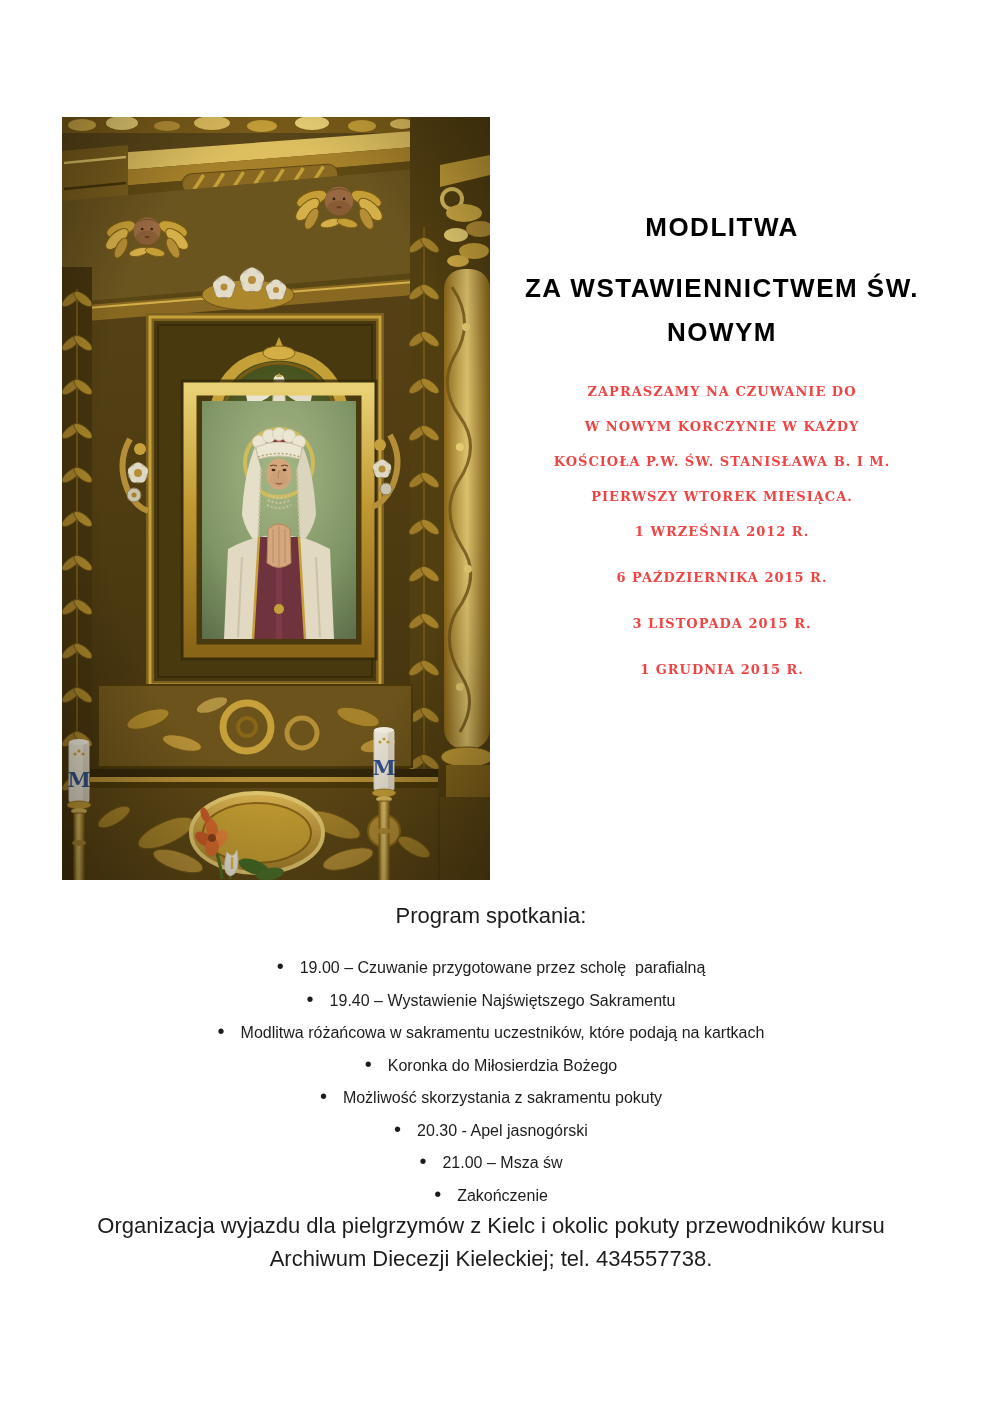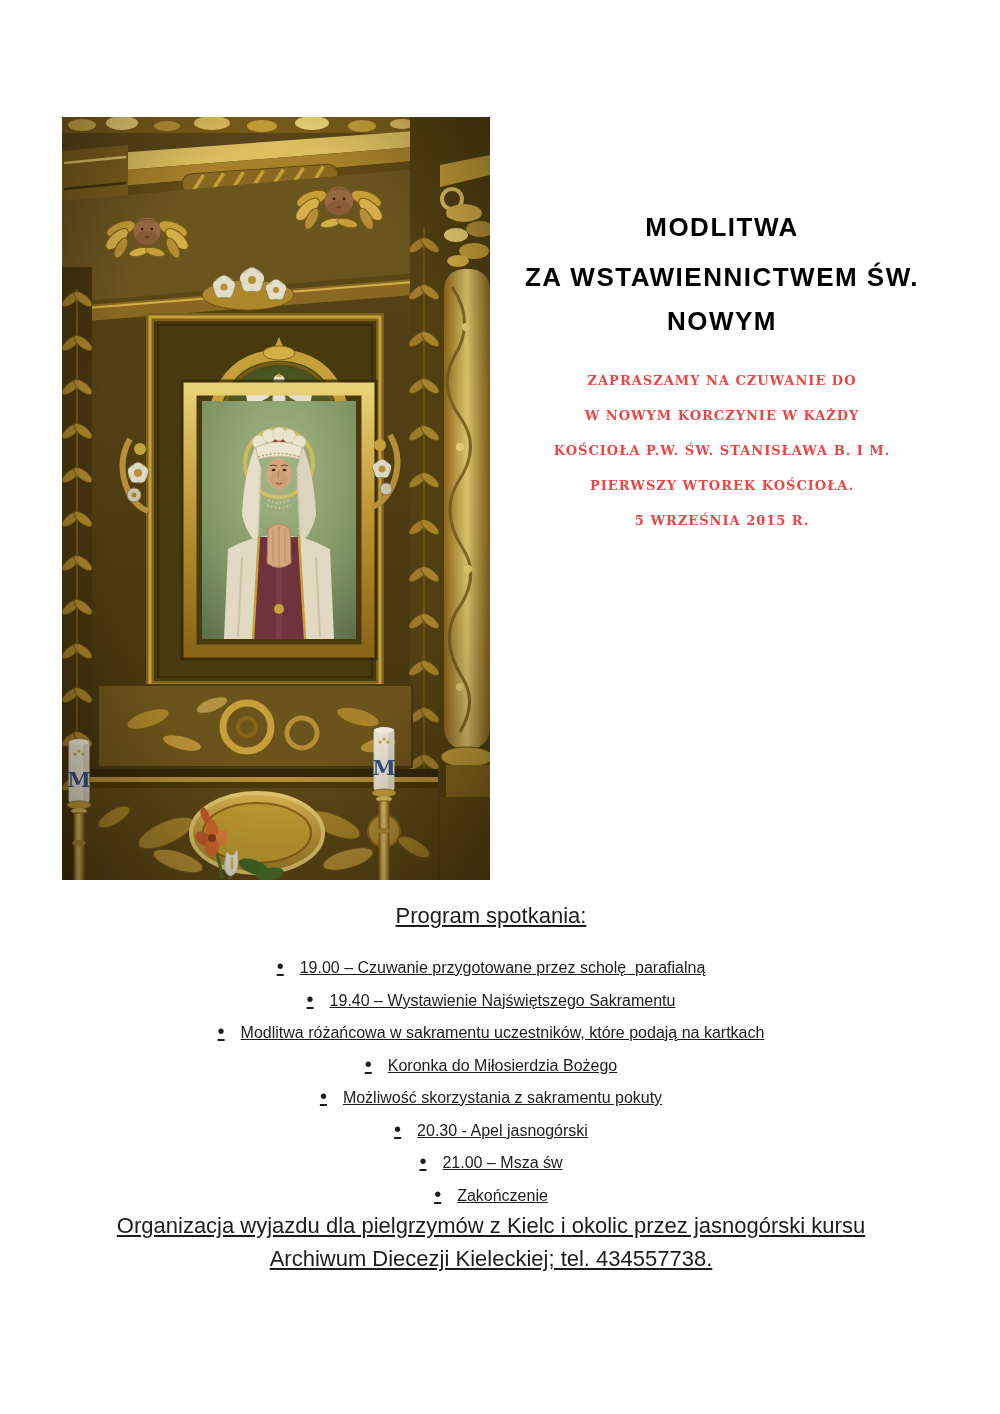--- a/index.html
+++ b/index.html
@@ -9,30 +9,30 @@
   }
   .photo { position:absolute; left:62px; top:117px; width:428px; height:763px; }
   .photo svg { display:block; }
 
   .right-col { position:absolute; left:492px; top:205px; width:460px; text-align:center; }
 
   .title-line {
     font-family:"Liberation Sans", sans-serif; font-weight:bold;
     font-size:26px; line-height:44px; color:#000; letter-spacing:1.5px; white-space:nowrap;
   }
-  .title-line:first-child { margin-bottom:6px; }
+  .title-line:first-child { margin-bottom:17px; }
 
   .red-para { margin-top:20px; }
   .red-line, .red-date {
     font-family:"DejaVu Serif", serif; font-weight:bold;
     font-size:13px; line-height:35px; color:#ef4444; letter-spacing:1px; white-space:nowrap;
   }
   .red-date { margin-top:11px; }
 
-  .program { position:absolute; left:0; top:902px; width:982px; text-align:center; color:#1c1c1c;text-decoration:underline; }
+  .program { position:absolute; left:0; top:902px; width:982px; text-align:center; color:#1c1c1c; }
   .program-heading { font-size:22px; line-height:28px; }
   .bullets { margin-top:20px; }
   .bullet-line { display:flex; justify-content:center; align-items:baseline; height:32.5px; line-height:32.5px; }
   .dot { font-size:20px; margin-right:16px; }
   .bullet-text { font-size:16px; white-space:pre-wrap; }
   .footer-line { font-size:22px; height:32.5px; line-height:32.5px; white-space:pre-wrap; }
 </style>
 </head>
 <body>
 
@@ -383,24 +383,30 @@
     <div class="title-line">MODLITWA</div>
         <div class="title-line">ZA WSTAWIENNICTWEM ŚW.</div>
         <div class="title-line">NOWYM</div>
       </div>
 
     <div class="red-para">
 
     <div class="red-line">ZAPRASZAMY NA CZUWANIE DO</div>
         <div class="red-line">W NOWYM KORCZYNIE W KAŻDY</div>
         <div class="red-line">KOŚCIOŁA P.W. ŚW. STANISŁAWA B. I M.</div>
-        <div class="red-line">PIERWSZY WTOREK KOŚCIOŁA.</div>
-        <div class="red-line">5 WRZEŚNIA 2015 R.</div>
-      </div>
-
+        <div class="red-line">PIERWSZY WTOREK MIESIĄCA.</div>
+        <div class="red-line">1 WRZEŚNIA 2012 R.</div>
+      </div>
+
+    <div>
+
+    <div class="red-date">6 PAŹDZIERNIKA 2015 R.</div>
+        <div class="red-date">3 LISTOPADA 2015 R.</div>
+        <div class="red-date">1 GRUDNIA 2015 R.</div>
+      </div>
   </div>
 
   <div class="program">
     <div class="program-heading">Program spotkania:</div>
 
     <div class="bullets">
 
     <div class="bullet-line">
         <span class="dot">•</span>
         <span class="bullet-text">19.00 – Czuwanie przygotowane przez scholę  parafialną</span>
@@ -430,18 +436,18 @@
         <span class="bullet-text">21.00 – Msza św</span>
       </div>
         <div class="bullet-line">
         <span class="dot">•</span>
         <span class="bullet-text">Zakończenie</span>
       </div>
       </div>
 
     <div>
 
-    <div class="footer-line">Organizacja wyjazdu dla pielgrzymów z Kielc i okolic przez jasnogórski kursu</div>
+    <div class="footer-line">Organizacja wyjazdu dla pielgrzymów z Kielc i okolic pokuty przewodników kursu</div>
         <div class="footer-line">Archiwum Diecezji Kieleckiej; tel. 434557738.</div>
       </div>
   </div>
 
 </div>
 
 </body></html>

